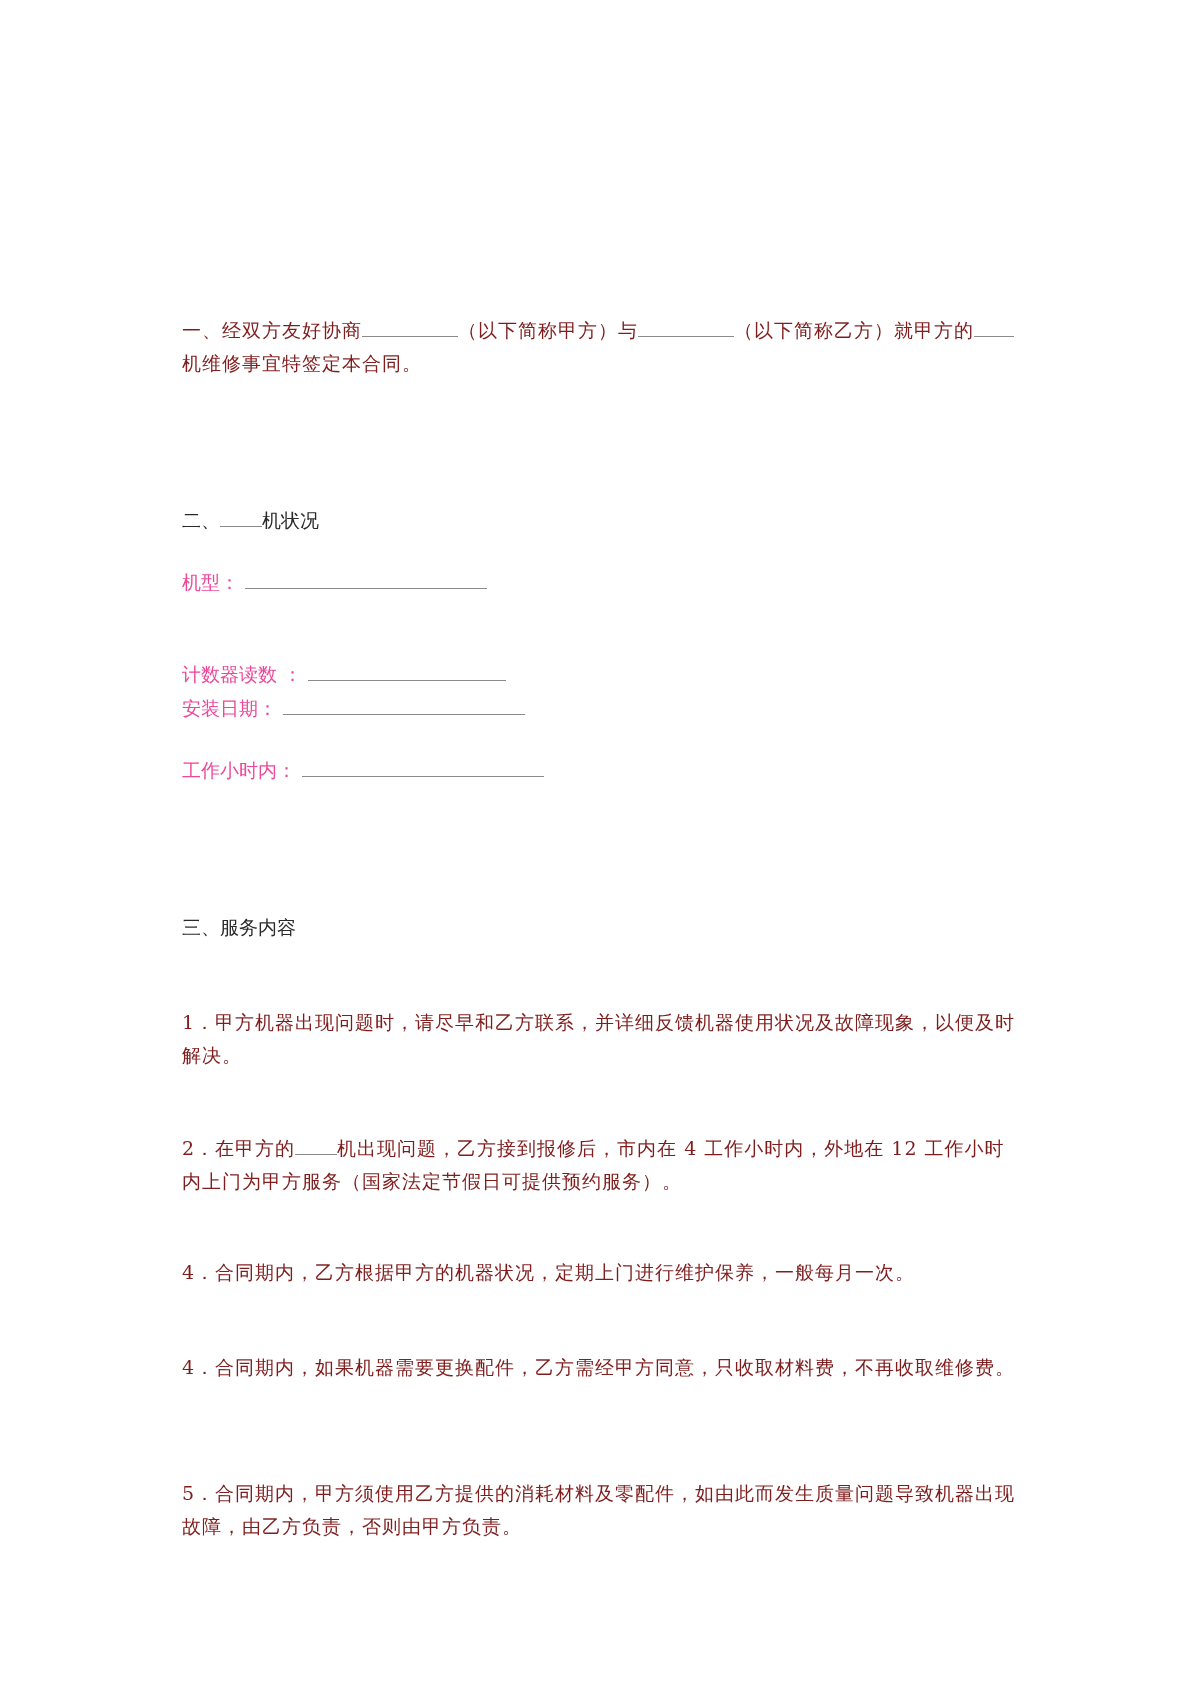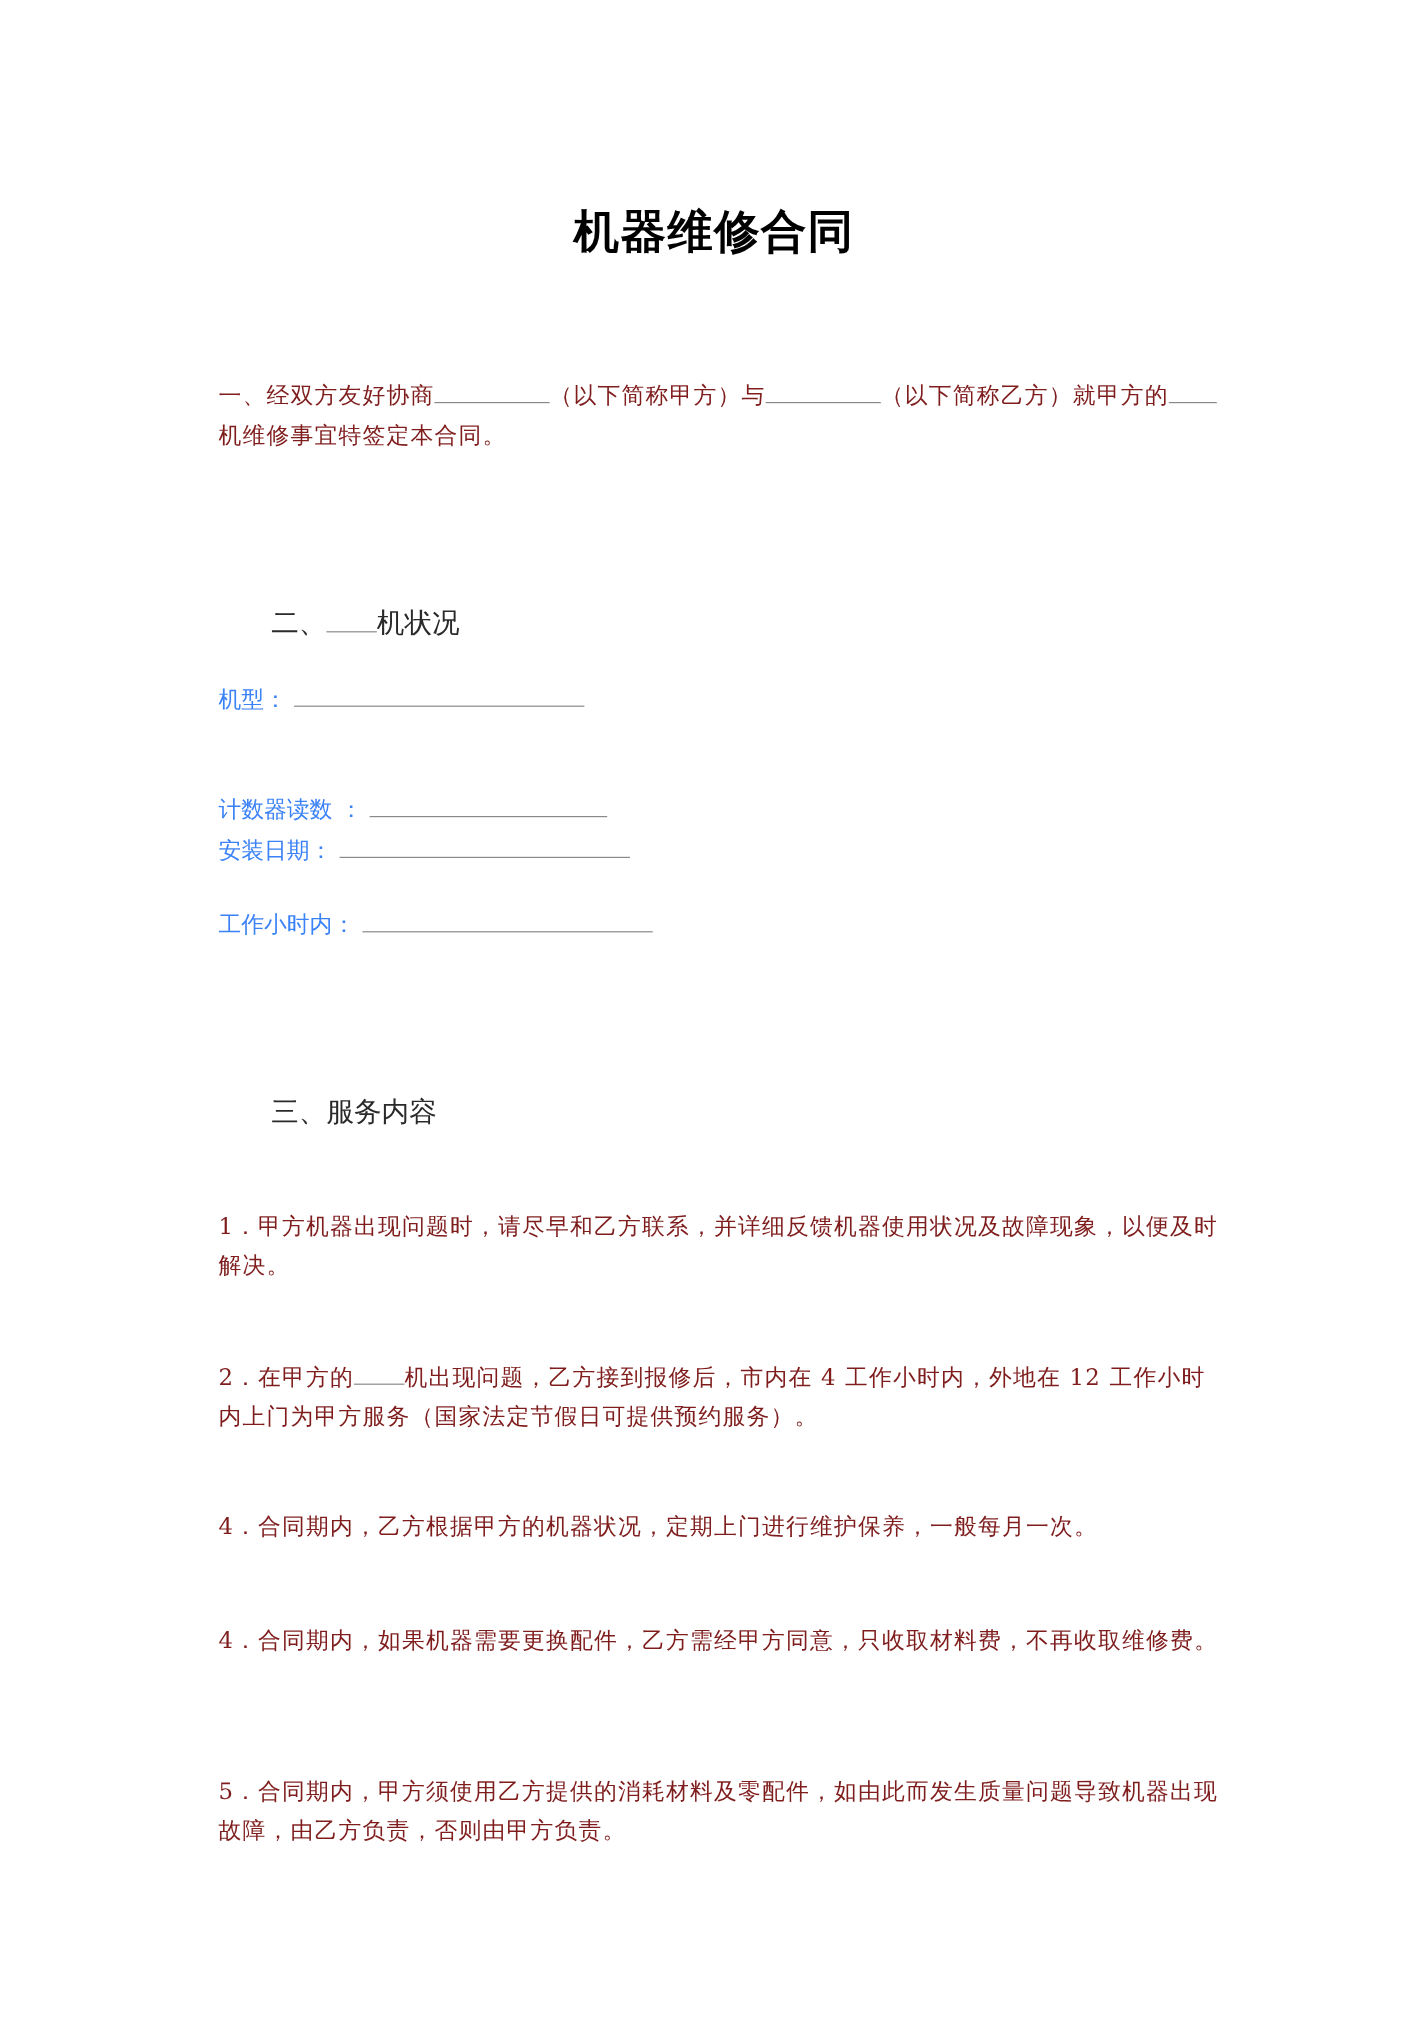--- a/index.html
+++ b/index.html
@@ -37,46 +37,44 @@
       display: inline-block;
       border-bottom: 1px solid #8a8a8a;
       height: 18px;
       vertical-align: baseline;
     }
     .field {
       position: absolute;
       left: 182px;
       font-size: 19px;
       line-height: 28px;
-      color: #3b82f6;
+      color: #ec4899;
       white-space: nowrap;
     }
     .field .line {
       display: inline-block;
       border-bottom: 1px solid #8a8a8a;
       height: 20px;
       vertical-align: baseline;
       margin-left: 6px;
     }
     .heading {
       position: absolute;
       left: 182px;
-      font-size: 23px;
+      font-size: 19px;
       line-height: 28px;
       color: #2a2a2a;
       white-space: nowrap;
-      margin-left: 44px;
     }
   </style>
 </head>
 <body>
 
 <div class="page">
 
-  <div class="title">机器维修合同</div>
 
   <div class="para" style="top:314px;">
     <span>一、经双方友好协商</span><span class="blank" style="width:96px;"></span><span>（以下简称甲方）与</span><span class="blank" style="width:96px;"></span><span>（以下简称乙方）就甲方的</span><span class="blank" style="width:40px;"></span><span>机维修事宜特签定本合同。</span>
   </div>
 
   <div class="heading" style="top:506px;">
     <span>二、</span><span class="blank" style="width:42px;"></span><span>机状况</span>
   </div>
 
   <div class="field" style="top:568px;">

